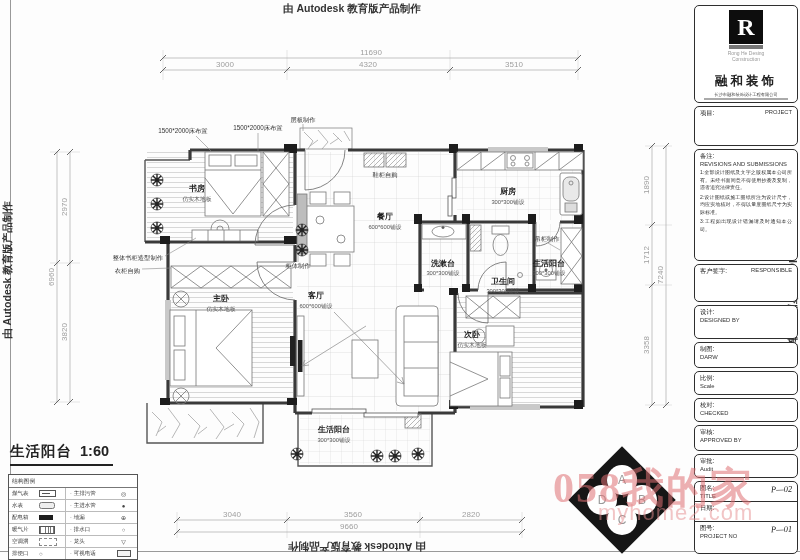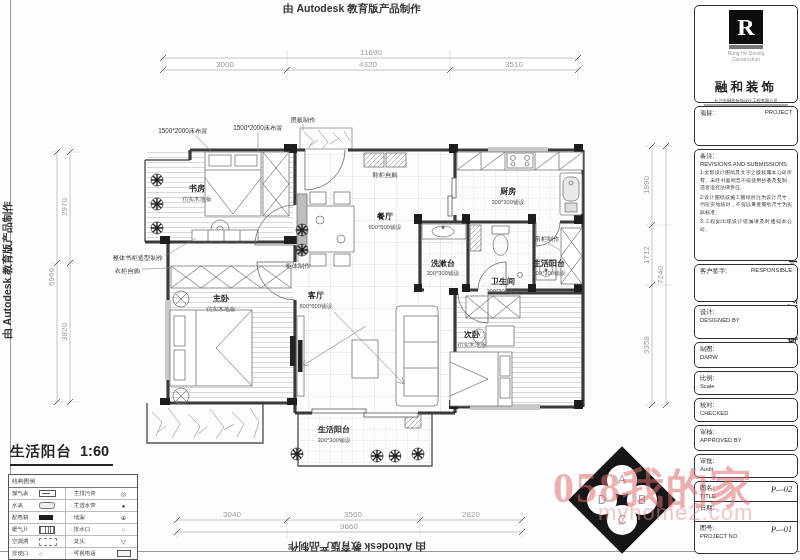--- a/index.html
+++ b/index.html
@@ -43,21 +43,21 @@
   .tb-box{border:1px solid #2e2e2e;border-radius:5px;background:#fff;padding:2px 5px;position:relative;
           font-size:6px;color:#222;box-sizing:border-box;flex:none;}
   .tb-lab{font-size:6.3px;}
   .tb-val{font-size:5.8px;color:#333;}
   .tb-row{display:flex;justify-content:space-between;align-items:flex-start;}
   .logo-box{height:98px;text-align:center;padding-top:4px;}
   .logo-sq{width:34px;height:34px;background:#0d0d0d;margin:0 auto;display:flex;align-items:center;justify-content:center;}
   .logo-sq span{color:#fff;font-size:24px;font-weight:bold;font-family:"Liberation Serif",serif;line-height:1;}
   .logo-strip{width:34px;height:4px;background:#777;margin:1px auto 2px auto;}
   .logo-en{font-size:5px;color:#9a9a9a;line-height:1.15;}
-  .brand{font-size:12.5px;font-weight:bold;letter-spacing:3px;margin-top:16px;}
+  .brand{font-size:12.5px;font-weight:bold;letter-spacing:3px;margin-top:10px;}
   .company{font-size:4.6px;color:#444;margin-top:2px;white-space:nowrap;transform:scale(0.92);}
   .company-bar{width:84px;height:2.5px;background:#aaa;margin:1px auto 0 auto;}
   .notes{font-size:5px;line-height:1.5;margin-top:2px;color:#333;text-align:justify;}
   .hand{font-family:"Liberation Serif",serif;font-style:italic;font-size:8.5px;color:#222;transform:rotate(-2deg);}
   .tb-sep{border-top:1px solid #2e2e2e;margin:2px -5px;}
   
   .wm-cn{left:553px;top:460px;font-size:42px;font-weight:bold;color:rgba(222,112,115,0.55);
          letter-spacing:2px;z-index:30;font-family:"Liberation Serif",serif;}
   .wm-site{left:598px;top:500px;font-size:22px;font-weight:normal;color:rgba(230,140,142,0.5);
            letter-spacing:1px;z-index:30;}

